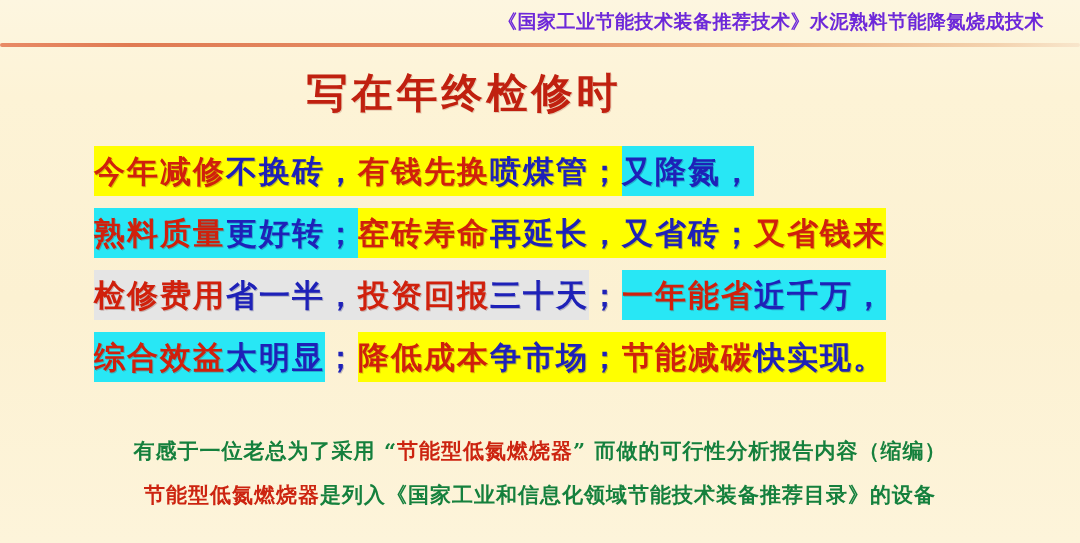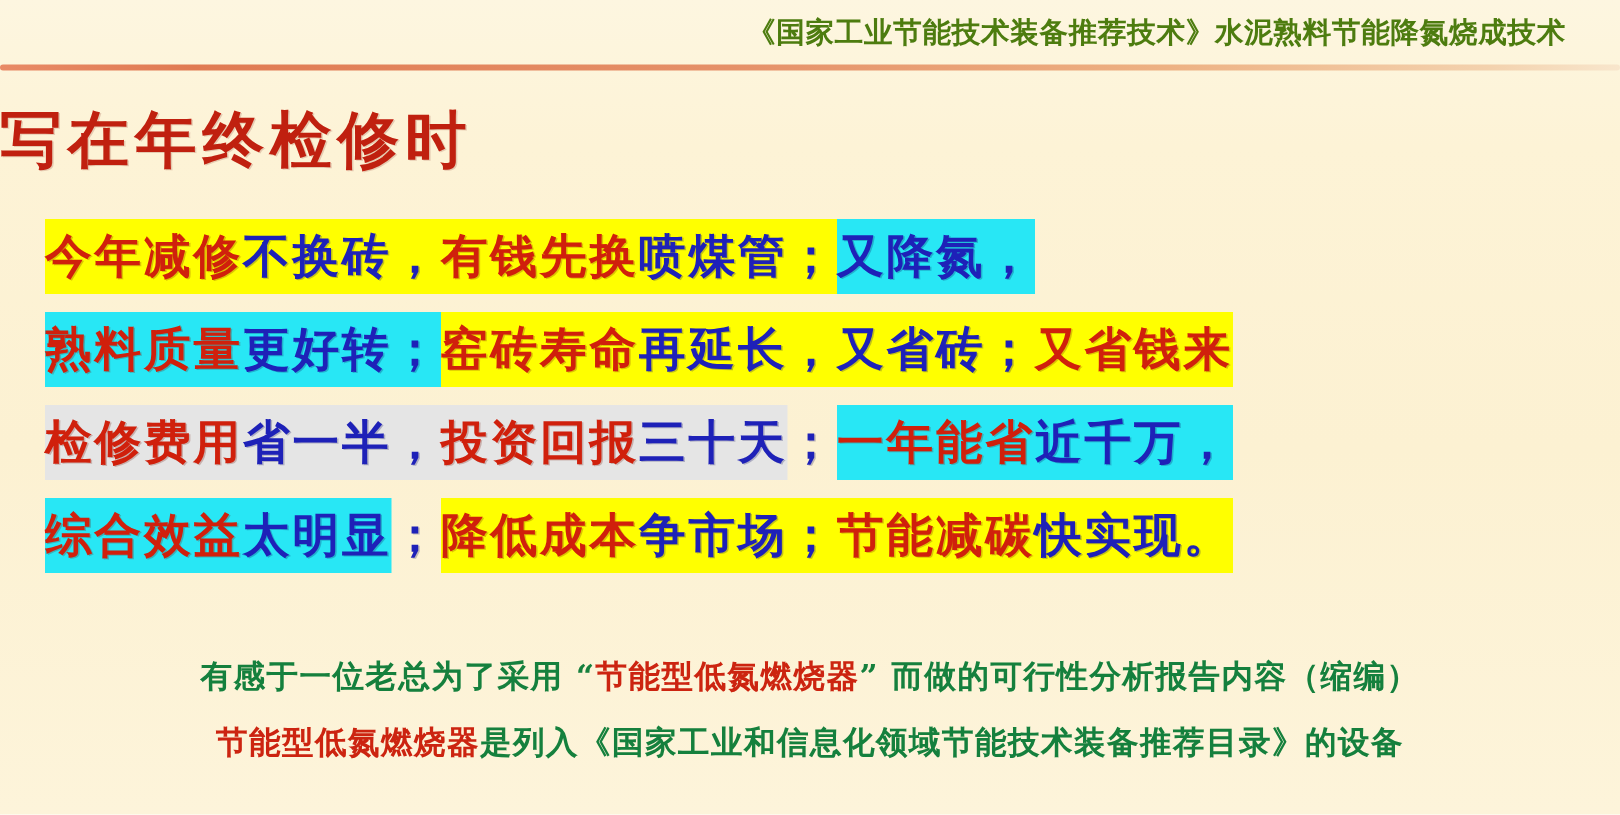--- a/index.html
+++ b/index.html
@@ -30,61 +30,62 @@
     display: flex;
     align-items: center;
     justify-content: flex-end;
     padding-right: 36px;
     box-sizing: border-box;
   }
   .header-title {
     font-family: "DejaVu Serif", "Liberation Serif", serif;
     font-size: 19px;
     font-weight: bold;
-    color: #4d7c0f;
+    color: #6d28d9;
     letter-spacing: 0.5px;
     white-space: nowrap;
   }
   .header-rule {
     position: absolute;
     top: 43px;
     left: 0;
     width: 1080px;
     height: 4px;
     background: linear-gradient(90deg, #e88a66 0%, #e07a52 12%, #e59068 45%, #edb183 72%, #f3d2ae 92%, #f8e6cc 100%);
     border-radius: 2px;
   }
 
   
   .slide-title {
     position: absolute;
     top: 66px;
     left: 0;
     width: 928px;
+    text-align: center;
     font-family: "DejaVu Serif", "Liberation Serif", serif;
     font-size: 41px;
     font-weight: bold;
     color: #c0200f;
     letter-spacing: 4px;
     text-shadow: 1px 1px 0 rgba(120,20,10,0.18);
   }
 
   
   .poem {
     position: absolute;
     top: 140px;
     left: 0;
     width: 1080px;
   }
   .poem-line {
     height: 62px;
     display: flex;
     align-items: center;
     justify-content: flex-start;
-    padding-left: 30px;
+    padding-left: 94px;
     box-sizing: border-box;
     white-space: nowrap;
   }
   .seg {
     font-family: "DejaVu Serif", "Liberation Serif", serif;
     font-size: 31px;
     font-weight: bold;
     line-height: 46px;
     letter-spacing: 2px;
     display: inline-block;

